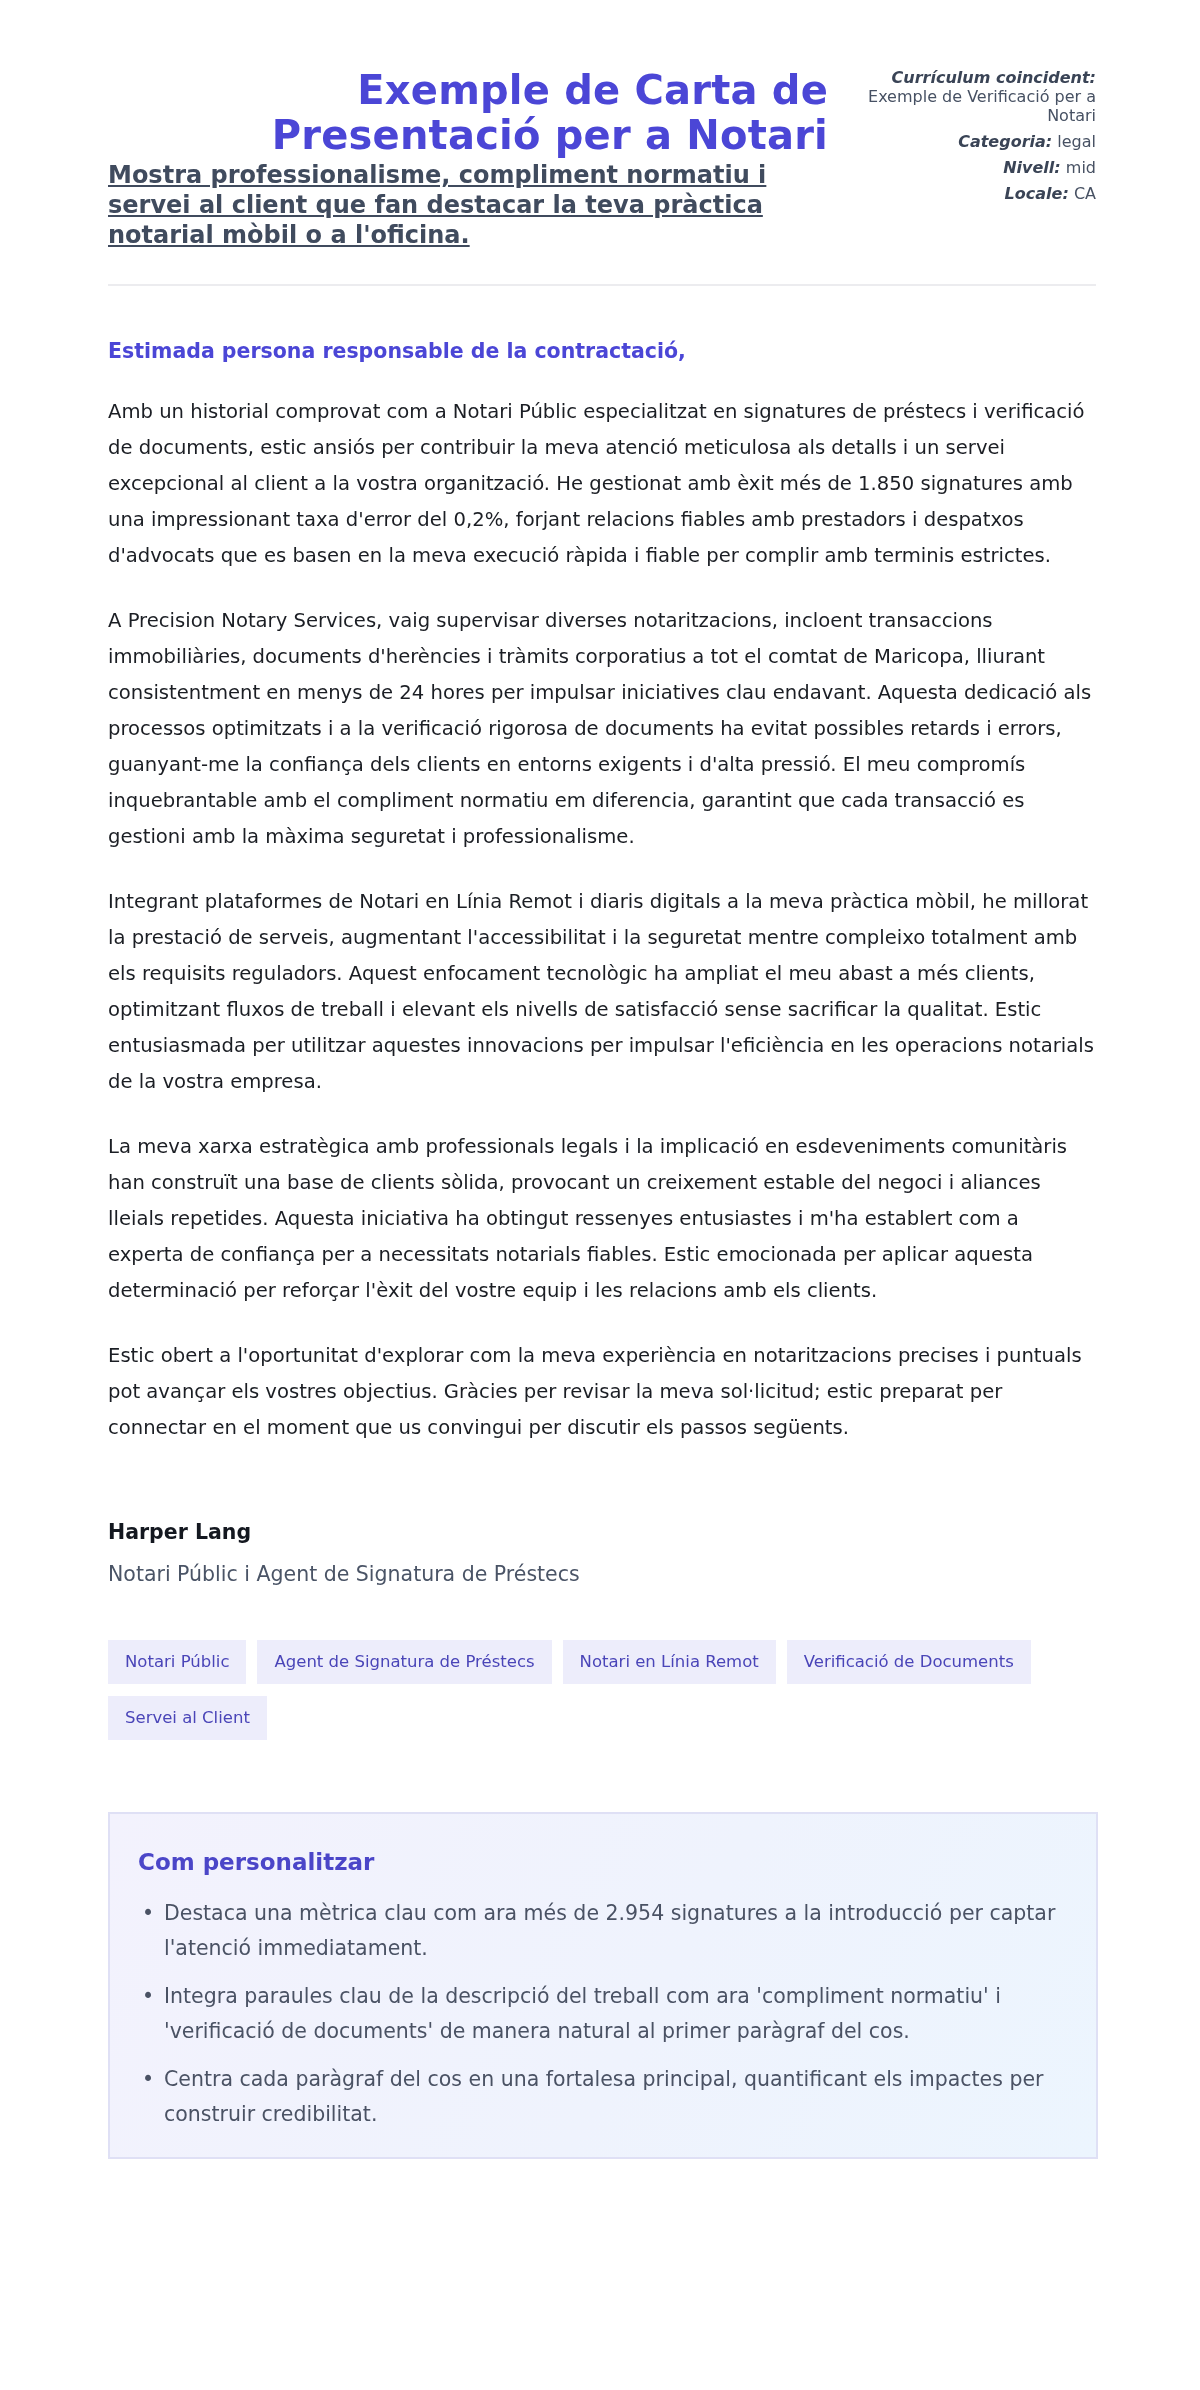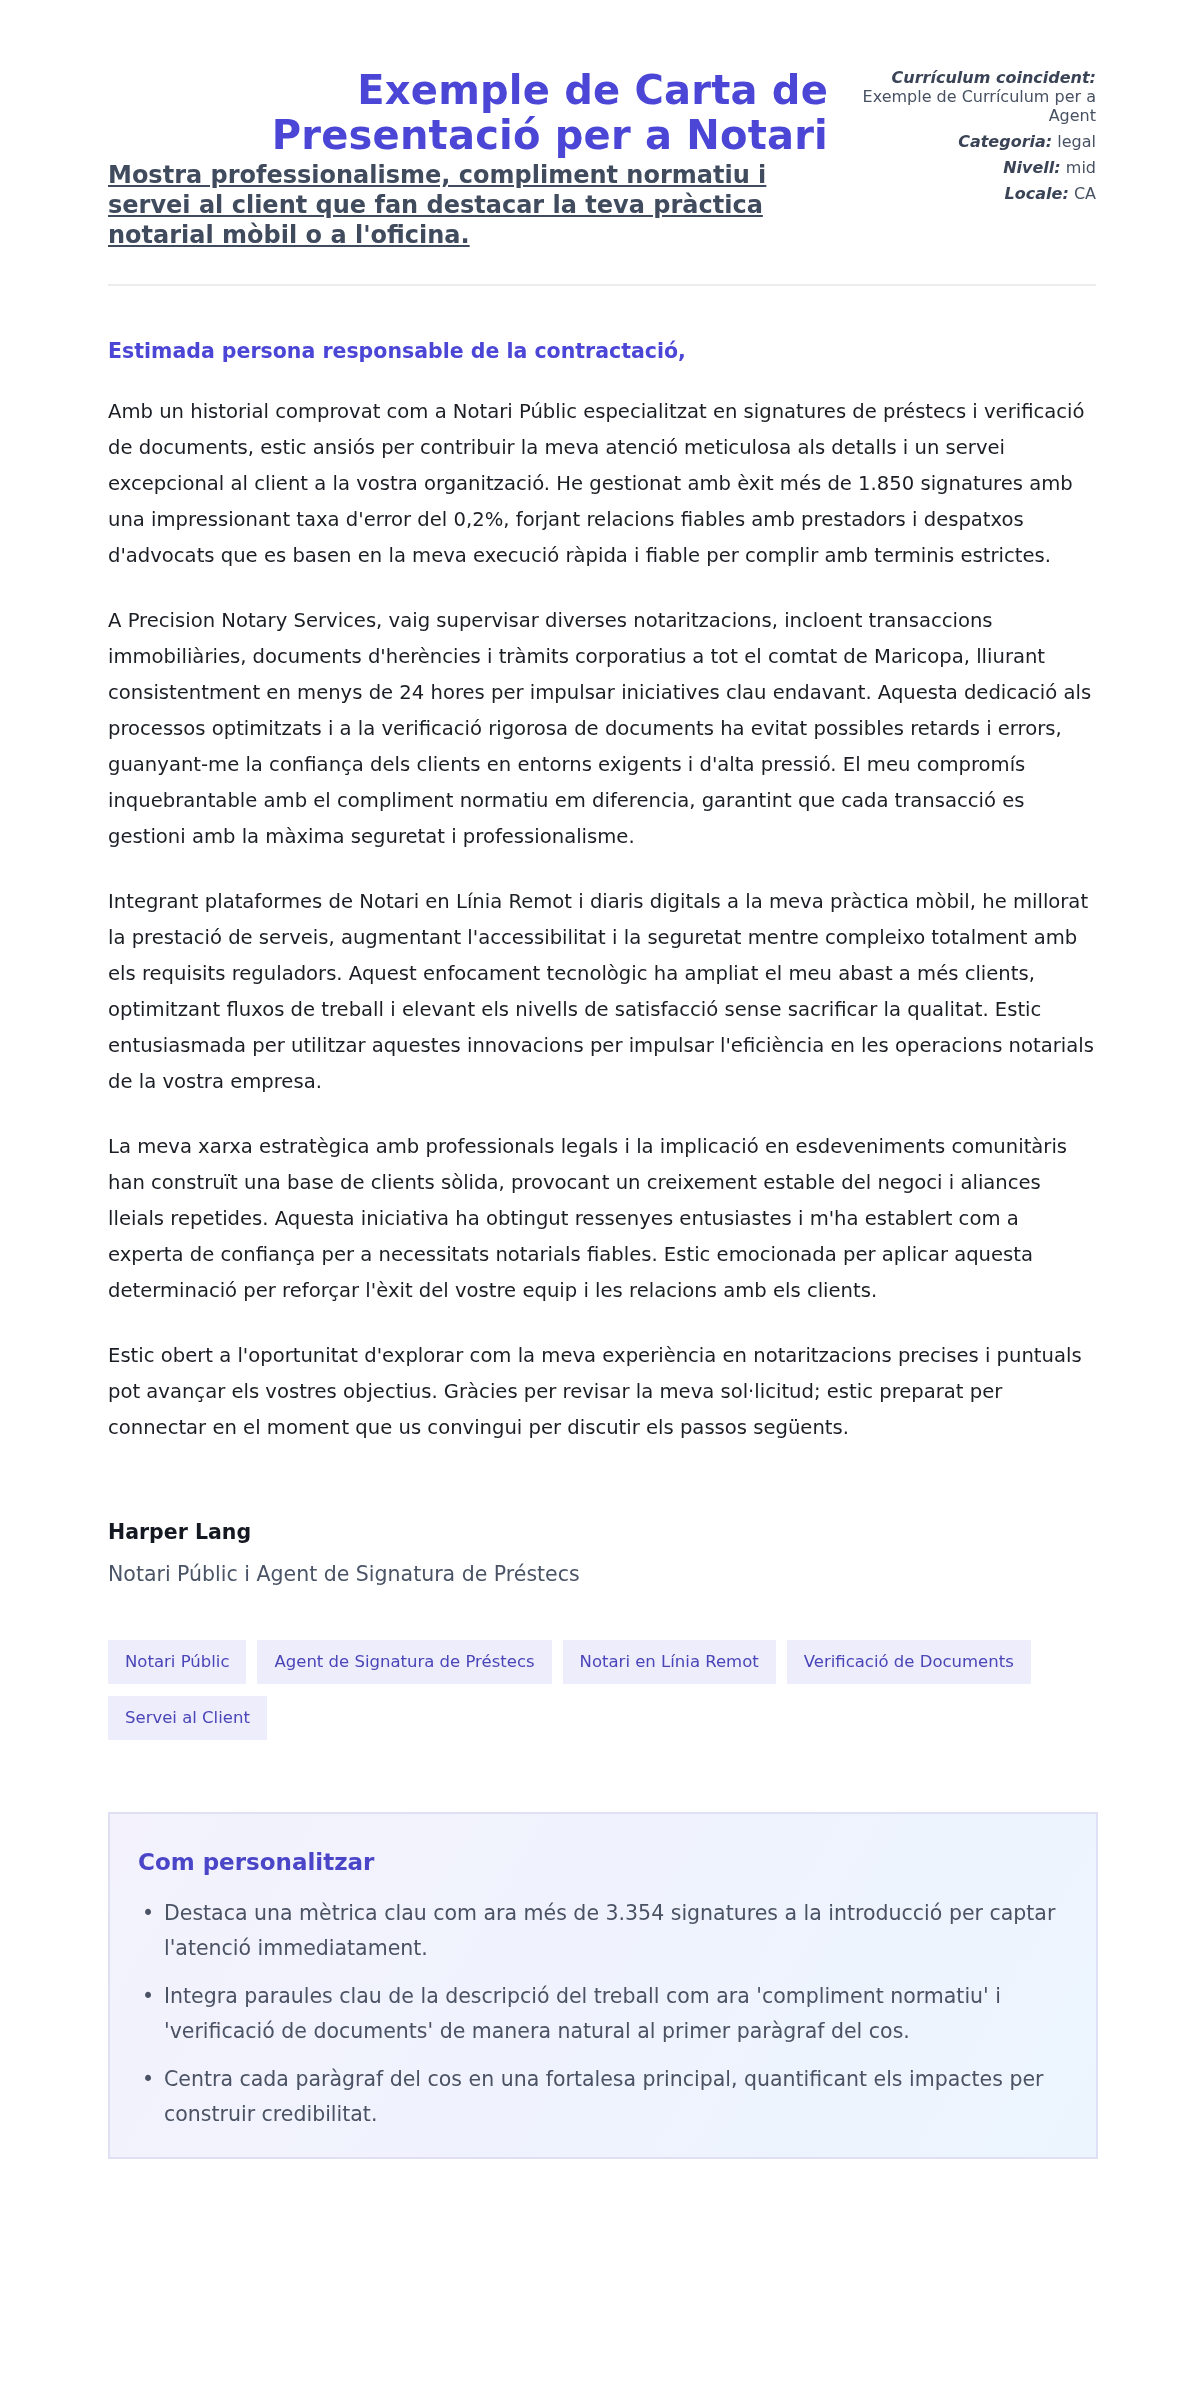--- a/index.html
+++ b/index.html
@@ -148,21 +148,21 @@
 <div class="page">
 
   <header class="header">
     <div class="header-left">
       <h1 class="title">Exemple de Carta de Presentació per a Notari</h1>
       <p class="subtitle">Mostra professionalisme, compliment normatiu i servei al client que fan destacar la teva pràctica notarial mòbil o a l'oficina.</p>
     </div>
     <div class="meta">
       <div class="meta-row">
         <span class="k">Currículum coincident:</span>
-        <span class="v">Exemple de Currículum per a Agent</span>
+        <span class="v">Exemple de Verificació per a Notari</span>
       </div>
       <div class="meta-row">
         <span class="k">Categoria:</span>
         <span class="v">legal</span>
       </div>
       <div class="meta-row">
         <span class="k">Nivell:</span>
         <span class="v">mid</span>
       </div>
       <div class="meta-row">
@@ -192,21 +192,21 @@
     <span class="tag">Notari en Línia Remot</span>
     <span class="tag">Verificació de Documents</span>
     <span class="tag">Servei al Client</span>
   </section>
 
   <aside class="callout">
     <h3 class="callout-title">Com personalitzar</h3>
     <ul class="callout-list">
       <li>
         <span class="bullet">•</span>
-        <span>Destaca una mètrica clau com ara més de 3.354 signatures a la introducció per captar l'atenció immediatament.</span>
+        <span>Destaca una mètrica clau com ara més de 2.954 signatures a la introducció per captar l'atenció immediatament.</span>
       </li>
       <li>
         <span class="bullet">•</span>
         <span>Integra paraules clau de la descripció del treball com ara 'compliment normatiu' i 'verificació de documents' de manera natural al primer paràgraf del cos.</span>
       </li>
       <li>
         <span class="bullet">•</span>
         <span>Centra cada paràgraf del cos en una fortalesa principal, quantificant els impactes per construir credibilitat.</span>
       </li>
     </ul>

